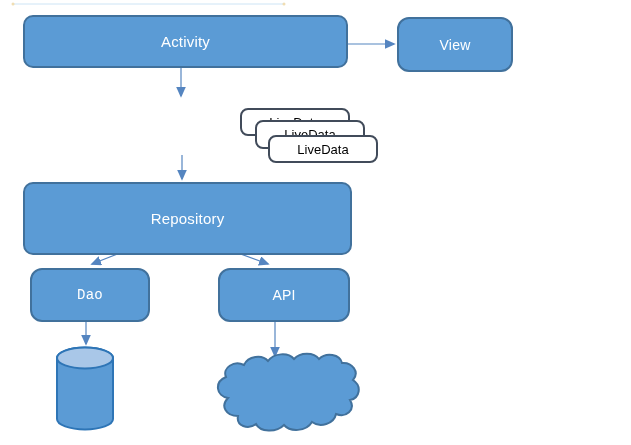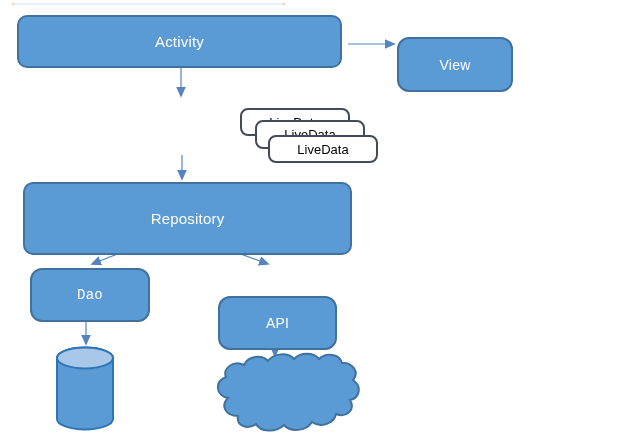--- a/index.html
+++ b/index.html
@@ -7,26 +7,26 @@
     position:relative;width:631px;height:445px;background:#fff;overflow:hidden;
     font-family:"Liberation Sans","DejaVu Sans",sans-serif;
   }
   #shapes{position:absolute;left:0;top:0;width:631px;height:445px;}
   .node{
     position:absolute;display:flex;align-items:center;justify-content:center;
     background:#5b9bd5;border:2px solid #41719c;color:#fff;
     box-sizing:border-box;border-radius:10px;font-size:15px;letter-spacing:.2px;
   }
   .node.small{border-radius:12px;font-size:14px;}
-  #node-activity  {left:17px; top:15px;  width:325px;height:53px;}
-  #node-view      {left:397px;top:17px;  width:116px;height:55px;margin-top:20px;}
+  #node-activity  {left:23px; top:15px;  width:325px;height:53px;}
+  #node-view      {left:397px;top:17px;  width:116px;height:55px;}
   #node-viewmodel {left:23px; top:100px; width:325px;height:55px;}
   #node-repository{left:23px; top:182px; width:329px;height:73px;}
   #node-dao       {left:30px; top:268px; width:120px;height:54px;font-family:Liberation Mono, monospace;}
-  #node-api       {left:218px;top:268px; width:119px;height:54px;margin-top:28px;}
+  #node-api       {left:218px;top:268px; width:132px;height:54px;}
   .livedata{
     position:absolute;display:flex;align-items:center;justify-content:center;
     background:#ffffff;border:2px solid #414b5a;border-radius:8px;
     box-sizing:border-box;color:#000;font-size:13px;
   }
   #livedata-back  {left:240px;top:108px;width:110px;height:28px;z-index:3;}
   #livedata-middle{left:255px;top:120px;width:110px;height:29px;z-index:4;}
   #livedata-front {left:268px;top:135px;width:110px;height:28px;z-index:5;}
 </style>
 </head>

